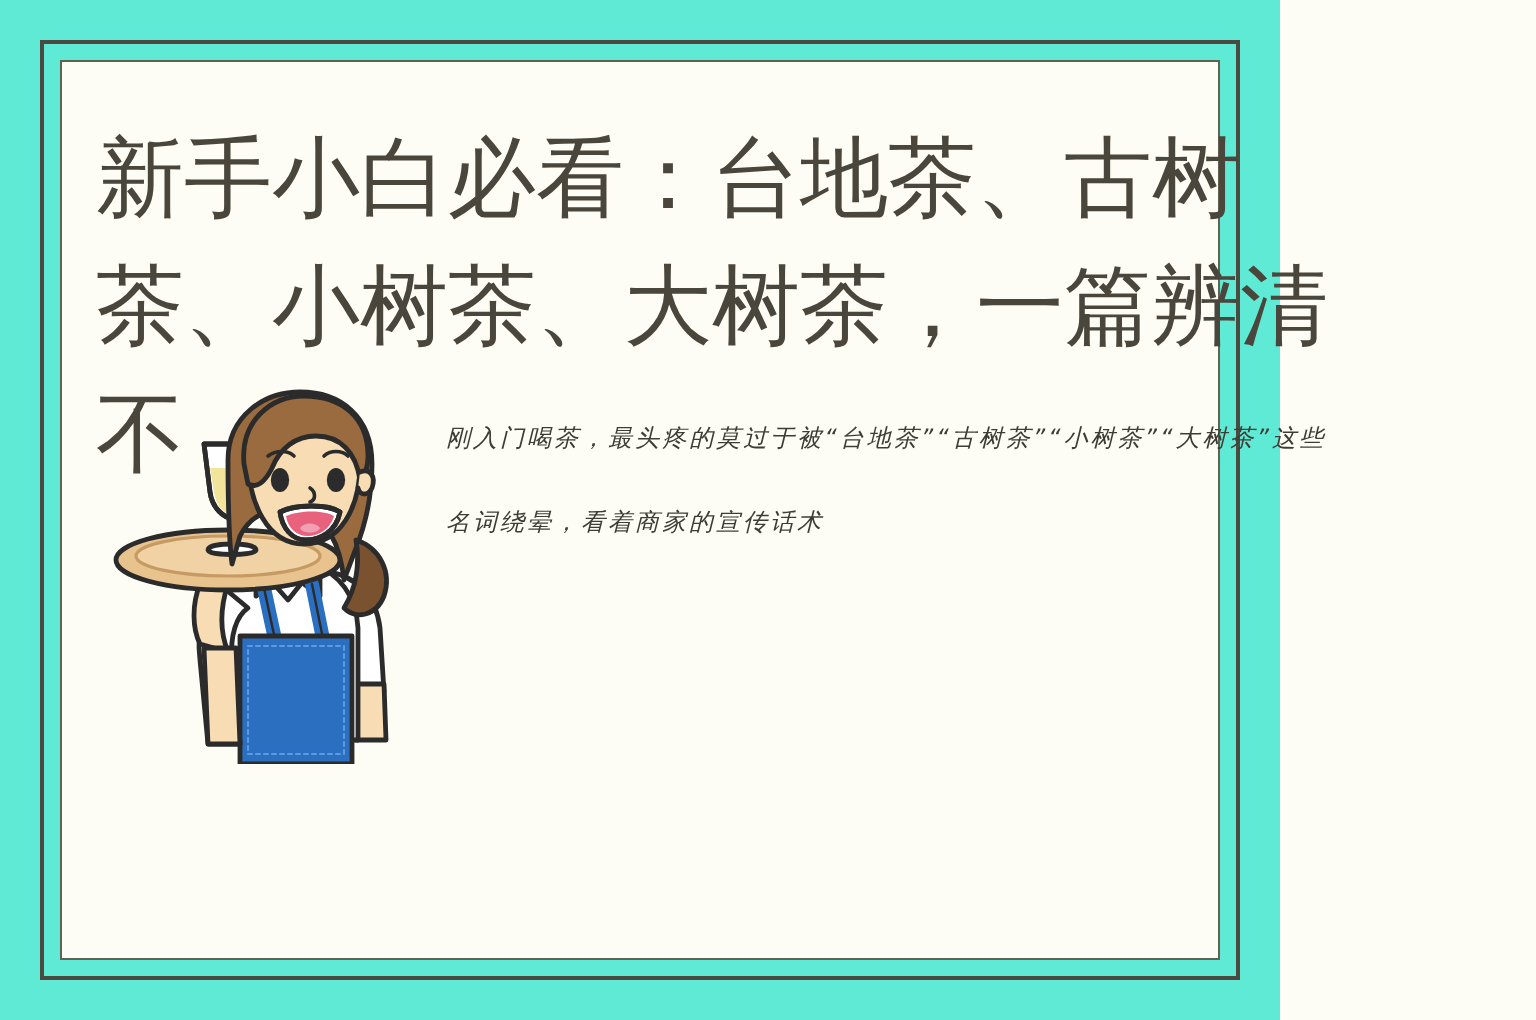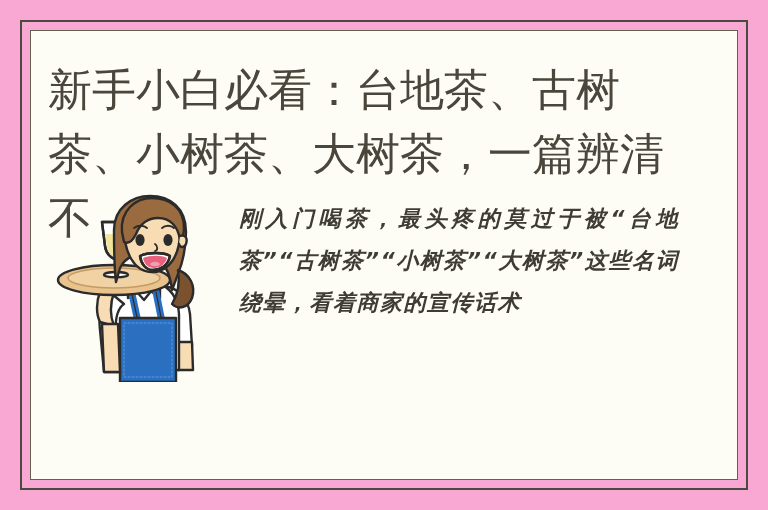--- a/index.html
+++ b/index.html
@@ -9,23 +9,23 @@
   body {
     width: 768px;
     height: 510px;
     background: #fdfdf6;
     font-family: "Liberation Sans", "DejaVu Sans", sans-serif;
     overflow: hidden;
   }
 
   .page {
     position: relative;
-    width: 768px;
+    width: 640px;
     height: 510px;
-    background: #f9a8d4;
+    background: #5eead4;
     box-sizing: border-box;
   }
 
   
   .frame-outer {
     position: absolute;
     left: 20px;
     top: 20px;
     right: 20px;
     bottom: 20px;
@@ -81,32 +81,31 @@
     width: 160px;
     height: 188px;
     overflow: hidden;
   }
   .illustration svg {
     display: block;
   }
 
   .paragraph {
     position: absolute;
-    left: 209px;
+    left: 193px;
     top: 8px;
     width: 440px;
     font-family: "DejaVu Sans", "Liberation Sans", sans-serif;
-    font-size: 22px;
+    font-size: 12px;
     line-height: 42px;
     color: #3f3c36;
     letter-spacing: 1.5px;
     text-align: justify;
     text-justify: inter-character;
     font-style: italic;
-    font-weight: bold;
   }
   .paragraph > span { display: inline; }
 </style>
 </head>
 <body>
 
 <div class="page">
 
   <div class="frame-outer"></div>
   <div class="frame-inner"></div>

